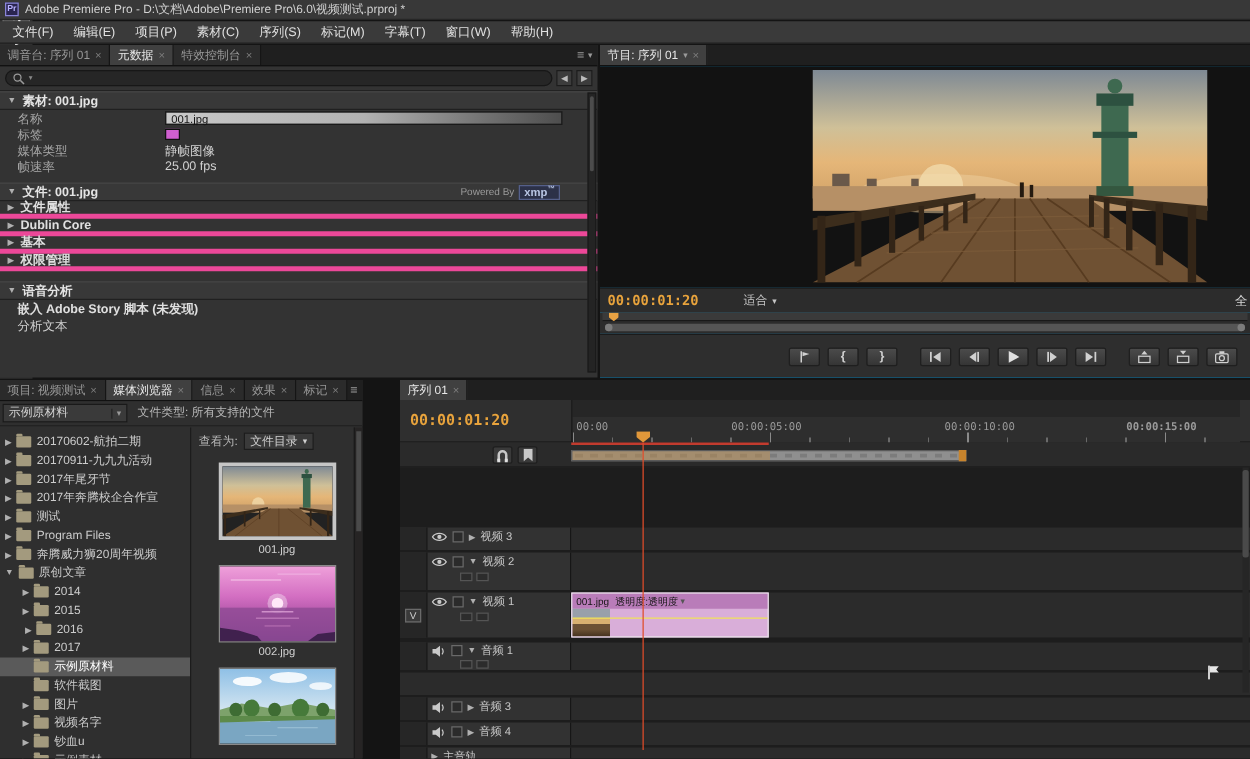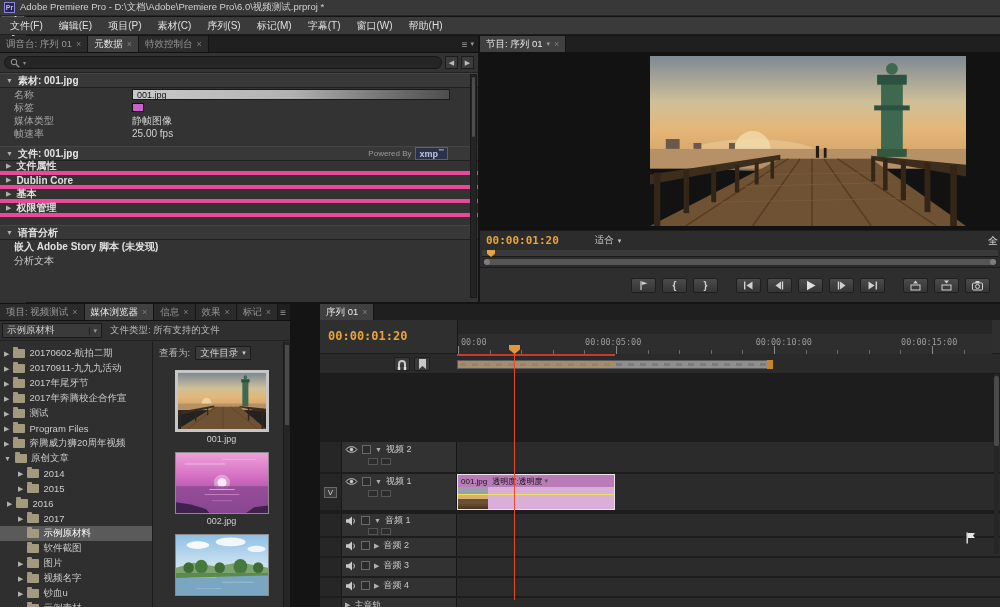--- a/index.html
+++ b/index.html
@@ -441,21 +441,21 @@
           <div class="tree-row" style="padding-left: 18px;">
             <span class="tri">▶</span>
             <span class="folder"></span>
             <span>2014</span>
           </div>
           <div class="tree-row" style="padding-left: 18px;">
             <span class="tri">▶</span>
             <span class="folder"></span>
             <span>2015</span>
           </div>
-          <div class="tree-row" style="padding-left: 7px;">
+          <div class="tree-row" style="padding-left: 20px;">
             <span class="tri">▶</span>
             <span class="folder"></span>
             <span>2016</span>
           </div>
           <div class="tree-row" style="padding-left: 18px;">
             <span class="tri">▶</span>
             <span class="folder"></span>
             <span>2017</span>
           </div>
           <div class="tree-row sel" style="padding-left: 18px;">
@@ -664,21 +664,21 @@
       </div>
     </div>
     <div class="hdr">
       <span class="tc" style="position:absolute;left:8px;top:9px;font-size:12px">00:00:01:20</span>
       <div id="tl-ruler">
           <div class="rticks"></div>
           <div class="rticks5"></div>
           <span class="rlabel" style="left: 3px; transform: none;">00:00</span>
           <span class="rlabel" style="left: 158px;">00:00:05:00</span>
           <span class="rlabel" style="left: 316px; padding-left: 28px;">00:00:10:00</span>
-          <span class="rlabel" style="left: 474px;">00:00:15:00</span>
+          <span class="rlabel" style="left: 474px; font-weight: bold;">00:00:15:00</span>
         </div>
     </div>
     <div class="band2">
       <div class="iconbtn" style="left:74px">
           <svg width="12" height="11" viewBox="0 0 12 11">
             <path d="M3,10 V5 a3,3 0 0 1 6,0 v5" stroke="#c8c8c8" stroke-width="2" fill="none"></path>
             <rect x="1.8" y="8" width="2.4" height="3" fill="#e0e0e0"></rect>
             <rect x="7.8" y="8" width="2.4" height="3" fill="#e0e0e0"></rect>
           </svg>
         </div>
@@ -688,20 +688,37 @@
           </svg>
         </div>
       <div class="renderline"></div>
       <div class="workbar">
           <div class="tex"></div>
           <div class="half"></div>
           <div class="endh"></div>
         </div>
     </div>
     <div class="tl-tracks">
+      <div class="trow" style="top:48px;height:18px">
+        <div class="thead">
+            <div class="tind"></div>
+            <div class="tctl">
+              <div class="r1">
+          <svg class="icon" width="13" height="9" viewBox="0 0 13 9">
+                  <path d="M1,4.5 C3.5,0.8 9.5,0.8 12,4.5 C9.5,8.2 3.5,8.2 1,4.5 Z" fill="none" stroke="#c9c9c9"></path>
+                  <circle cx="6.5" cy="4.5" r="1.7" fill="#c9c9c9"></circle>
+                </svg>
+          <div class="tgl"></div>
+          <span class="tri">▶</span>
+          <span class="tname">视频 3</span>
+        </div>
+            </div>
+          </div>
+        <div class="tcontent"></div>
+      </div>
       <div class="trow" style="top:68px;height:30px">
         <div class="thead">
             <div class="tind"></div>
             <div class="tctl">
           <div class="r1">
             <svg class="icon" width="13" height="9" viewBox="0 0 13 9">
                   <path d="M1,4.5 C3.5,0.8 9.5,0.8 12,4.5 C9.5,8.2 3.5,8.2 1,4.5 Z" fill="none" stroke="#c9c9c9"></path>
                   <circle cx="6.5" cy="4.5" r="1.7" fill="#c9c9c9"></circle>
                 </svg>
             <div class="tgl"></div>
@@ -768,34 +785,20 @@
           </div>
           <div class="r2">
                 <div class="mini"></div>
                 <div class="mini"></div>
               </div>
         </div>
           </div>
         <div class="tcontent"></div>
       </div>
       <div class="trow" style="top:164px;height:18px">
-        <div class="thead">
-            <div class="tind"></div>
-            <div class="tctl">
-              <div class="r1">
-          <svg class="icon" width="12" height="10" viewBox="0 0 12 10">
-                  <polygon points="1,3.2 3.6,3.2 7,0.6 7,9.4 3.6,6.8 1,6.8" fill="#c9c9c9"></polygon>
-                  <path d="M8.6,2.6 Q10.4,5 8.6,7.4" stroke="#c9c9c9" fill="none"></path>
-                </svg>
-          <div class="tgl"></div>
-          <span class="tri">▶</span>
-          <span class="tname">音频 2</span>
-        </div>
-            </div>
-          </div>
         <div class="tcontent"></div>
       </div>
       <div class="trow" style="top:184px;height:18px">
         <div class="thead">
             <div class="tind"></div>
             <div class="tctl">
               <div class="r1">
           <svg class="icon" width="12" height="10" viewBox="0 0 12 10">
                   <polygon points="1,3.2 3.6,3.2 7,0.6 7,9.4 3.6,6.8 1,6.8" fill="#c9c9c9"></polygon>
                   <path d="M8.6,2.6 Q10.4,5 8.6,7.4" stroke="#c9c9c9" fill="none"></path>

